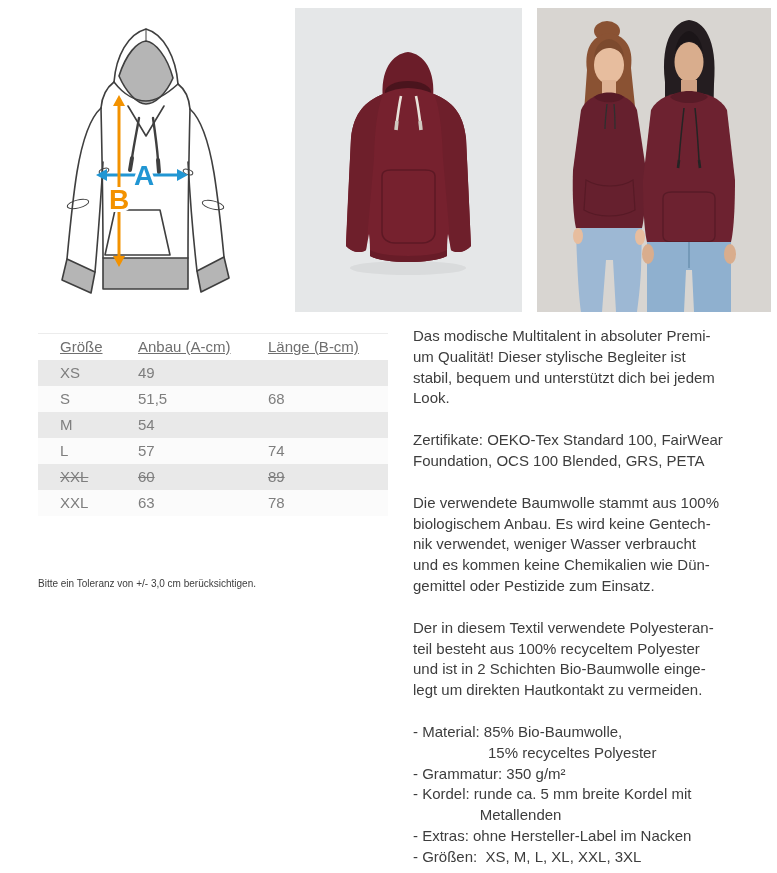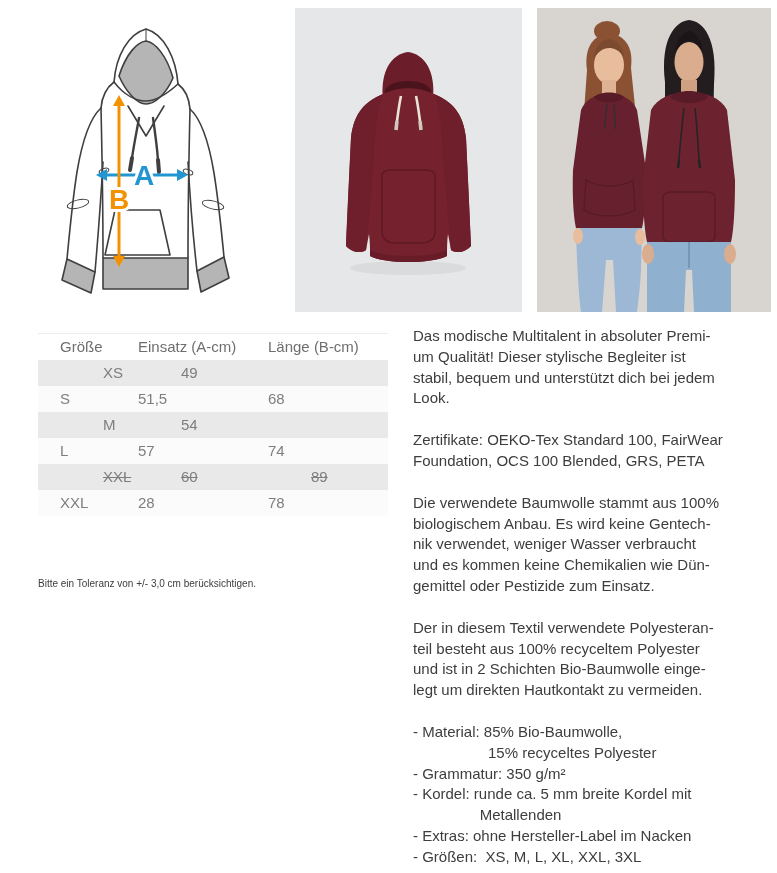--- a/index.html
+++ b/index.html
@@ -8,26 +8,26 @@
 
   
   .diagram{position:absolute;left:40px;top:12px;width:230px;height:290px;}
   .product-photo{position:absolute;left:295px;top:8px;width:227px;height:304px;background:#e5e7e8;}
   .models-photo{position:absolute;left:537px;top:8px;width:234px;height:304px;background:#d8d5d1;}
   .product-photo svg,.models-photo svg,.diagram svg{display:block;width:100%;height:100%;}
 
   
   .size-table{position:absolute;left:38px;top:333px;width:350px;font-size:15px;}
   .t-row{display:flex;height:26px;line-height:26px;}
-  .t-head{color:#6f6f6f;background:#ffffff;border-top:1px solid #ececec;}
+  .t-head{color:#6f6f6f;background:#ffffff;border-top:1px solid #ececec;text-decoration:underline;}
   .t-row .c1{width:100px;padding-left:22px;box-sizing:border-box;}
   .t-row .c2{width:130px;}
   .t-row .c3{flex:1;}
   .t-body{color:#7e7e7e;}
-  .t-row.shade{background:#e9e9e9;padding-left:43px;}
+  .t-row.shade{background:#e9e9e9;}
   .t-row.plain{background:#fbfbfb;}
   .t-row.struck .cell{text-decoration:line-through;}
 
   .tolerance{position:absolute;left:38px;top:578px;width:370px;font-size:10px;color:#3d3d3d;}
 
   
   .description{position:absolute;left:413px;top:326px;width:366px;font-size:15px;
                line-height:20.8px;color:#3d3d3d;}
   .description .para{white-space:pre-wrap;margin:0 0 21px 0;}
   .description .para:last-child{margin-bottom:0;}
@@ -151,21 +151,21 @@
         <path d="M152,234 L152,260" stroke="#7499b8" stroke-width="2" fill="none"></path>
         <ellipse cx="111" cy="246" rx="6" ry="10" fill="#d9ad8d"></ellipse>
         <ellipse cx="193" cy="246" rx="6" ry="10" fill="#d9ad8d"></ellipse>
       </g>
     </svg>
   </div>
 
   <div class="size-table">
     <div class="t-row t-head">
       <div class="c1 cell">Größe</div>
-      <div class="c2 cell">Einsatz (A-cm)</div>
+      <div class="c2 cell">Anbau (A-cm)</div>
       <div class="c3 cell">Länge (B-cm)</div>
     </div>
     <div class="t-body">
       <div class="t-row shade">
         <div class="c1 cell">XS</div>
         <div class="c2 cell">49</div>
       </div>
       <div class="t-row plain">
         <div class="c1 cell">S</div>
         <div class="c2 cell">51,5</div>
@@ -180,21 +180,21 @@
         <div class="c2 cell">57</div>
         <div class="c3 cell">74</div>
       </div>
       <div class="t-row shade struck">
         <div class="c1 cell">XXL</div>
         <div class="c2 cell">60</div>
         <div class="c3 cell">89</div>
       </div>
       <div class="t-row plain">
         <div class="c1 cell">XXL</div>
-        <div class="c2 cell">28</div>
+        <div class="c2 cell">63</div>
         <div class="c3 cell">78</div>
       </div>
     </div>
   </div>
 
   <div class="tolerance">Bitte ein Toleranz von +/- 3,0 cm berücksichtigen.</div>
 
   <div class="description">
     <p class="para">Das modische Multitalent in absoluter Premi-
 um Qualität! Dieser stylische Begleiter ist

